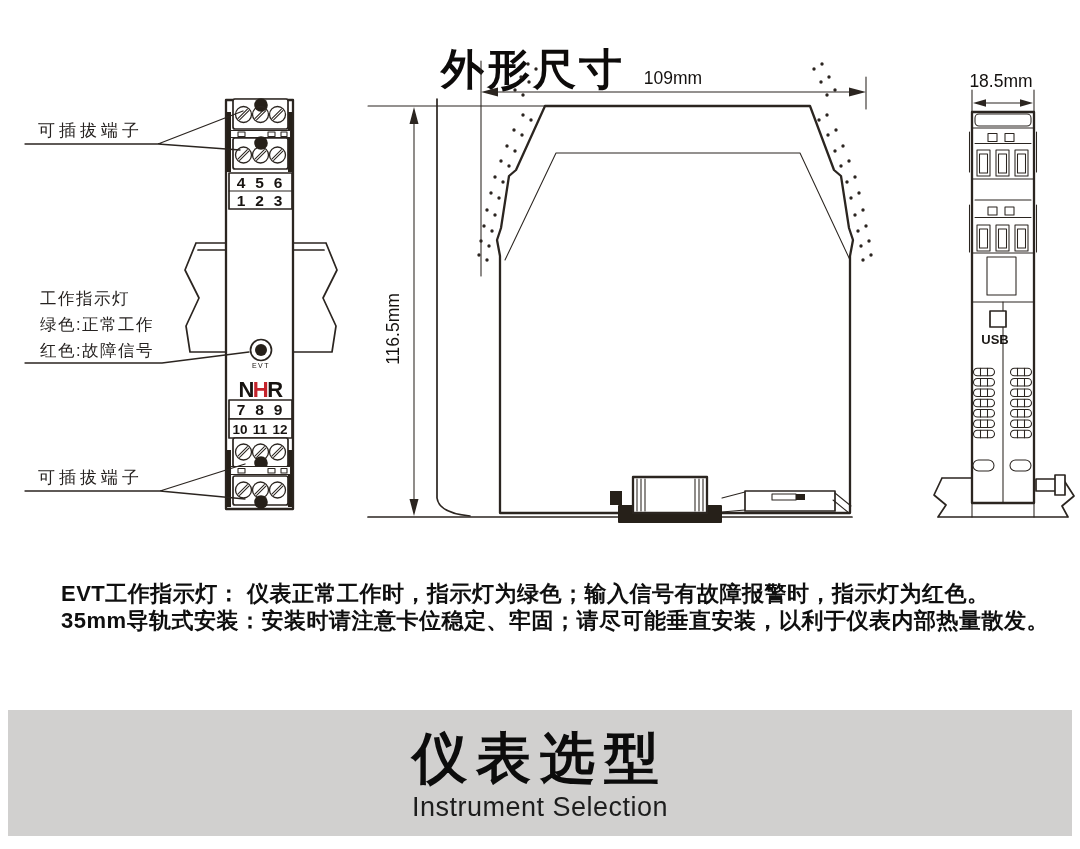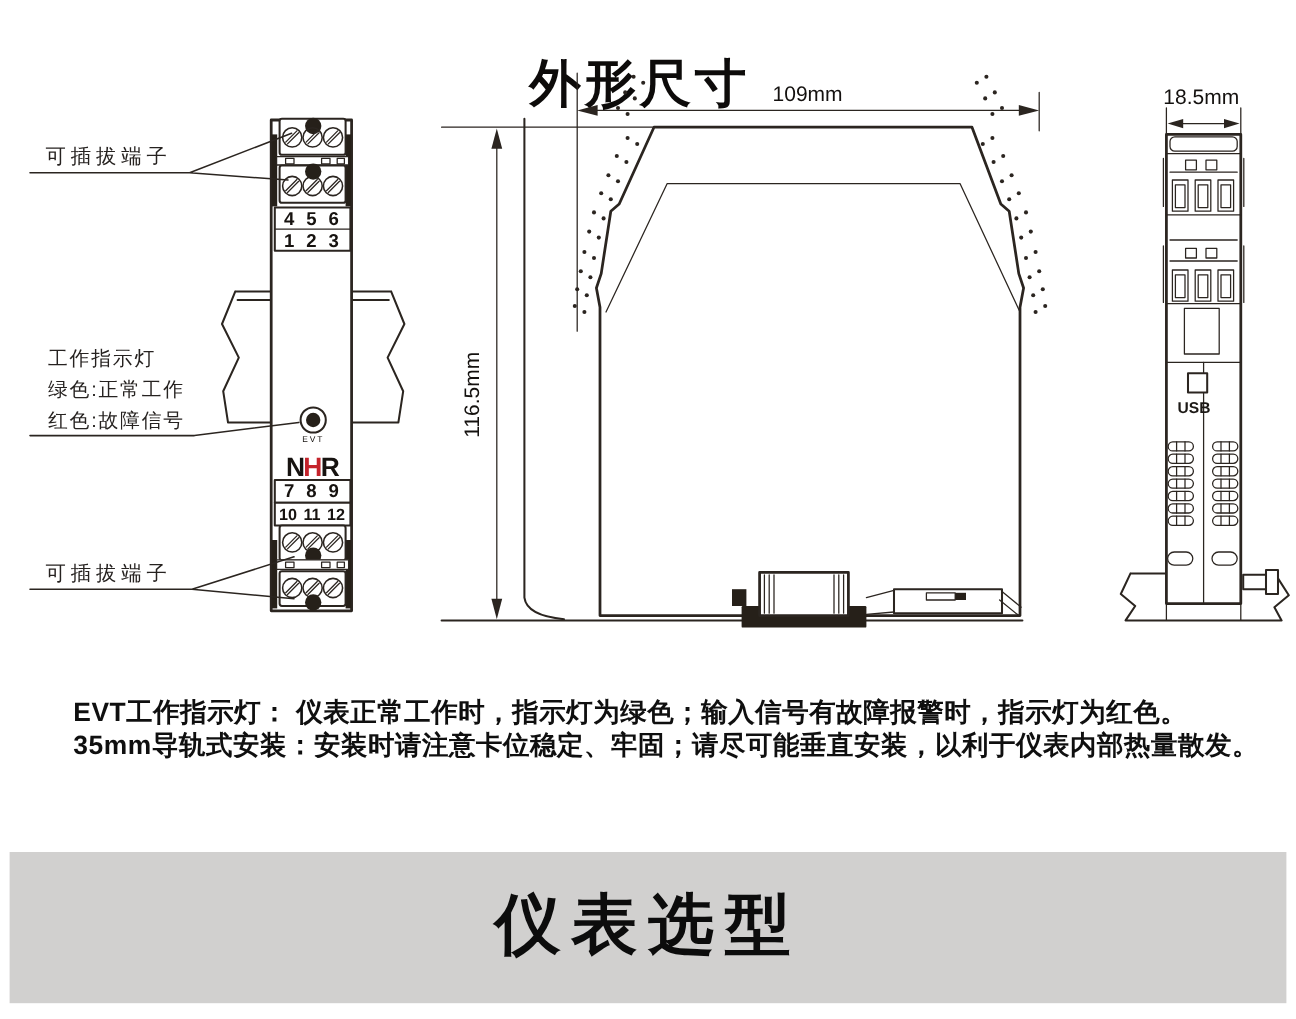--- a/index.html
+++ b/index.html
@@ -10,21 +10,21 @@
   #page-title{top:12px;left:0;width:1066px;text-align:center;font-size:43px;
       font-weight:800;letter-spacing:3px;color:#0d0b0a;}
   
   .note-line{left:45px;width:1010px;font-size:22px;font-weight:600;
       letter-spacing:.5px;color:#0f0f0f;white-space:nowrap;margin-left:16px;}
   #note-1{top:579px;}
   #note-2{top:606px;}
   
   #section-banner{top:710px;left:8px;width:1064px;height:126px;background:#d1d0cf;
       text-align:center;}
-  #banner-title{margin:16px;padding-top:16px;font-size:55px;font-weight:800;
+  #banner-title{margin:4px;padding-top:16px;font-size:55px;font-weight:800;
       letter-spacing:9px;color:#0c0c0c;line-height:1.05;}
   #banner-subtitle{margin:0;font-size:27px;font-weight:400;letter-spacing:.5px;color:#1d1d1d;}
   
   svg{position:absolute;top:0;left:0;}
   svg text{font-family:"Liberation Sans","DejaVu Sans",sans-serif;fill:#1c1916;}
   .ln{stroke:#2b2520;fill:none;stroke-width:1.3;stroke-linecap:round;stroke-linejoin:round;}
   .bold{stroke-width:2.3;}
   .medium{stroke-width:1.7;}
   .thin{stroke-width:1.05;}
   .wfill{fill:#ffffff;}
@@ -295,13 +295,14 @@
     <rect x="973" y="460" width="21" height="11" rx="5.5" class="ln thin wfill"></rect>
     <rect x="1010" y="460" width="21" height="11" rx="5.5" class="ln thin wfill"></rect>
   </g>
 </svg>
 
 <div id="note-1" class="abs note-line">EVT工作指示灯： 仪表正常工作时，指示灯为绿色；输入信号有故障报警时，指示灯为红色。</div>
 <div id="note-2" class="abs note-line">35mm导轨式安装：安装时请注意卡位稳定、牢固；请尽可能垂直安装，以利于仪表内部热量散发。</div>
 
 <div id="section-banner" class="abs">
   <h2 id="banner-title">仪表选型</h2>
+  <div id="banner-subtitle">Instrument Selection</div>
 </div>
 
 </body></html>

